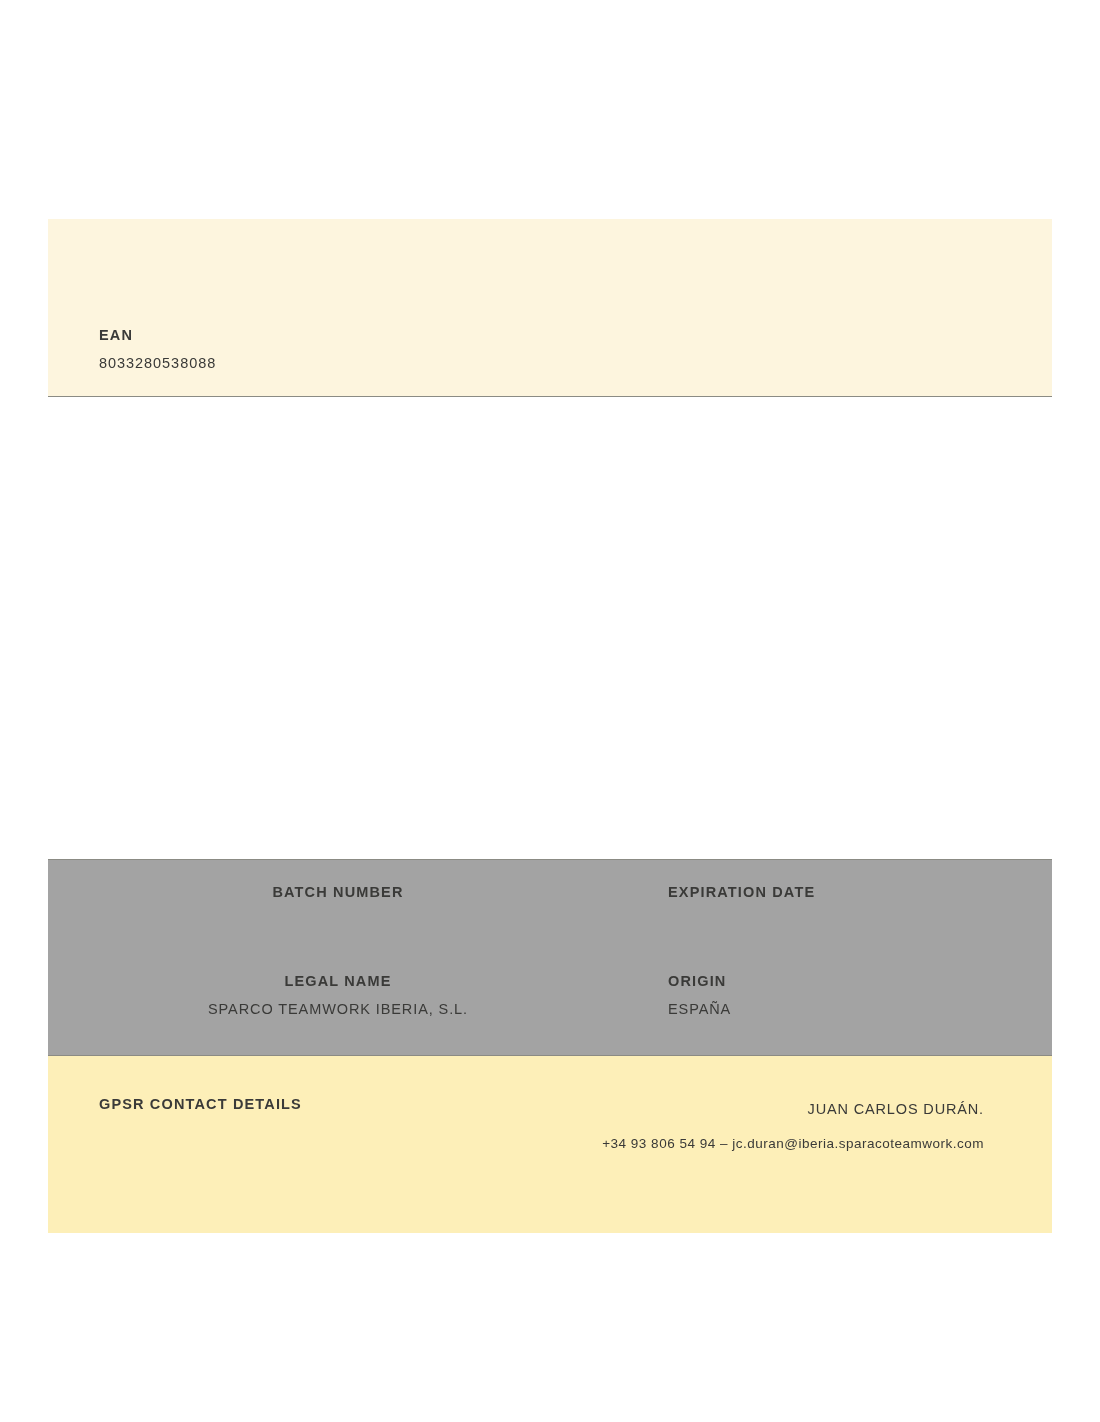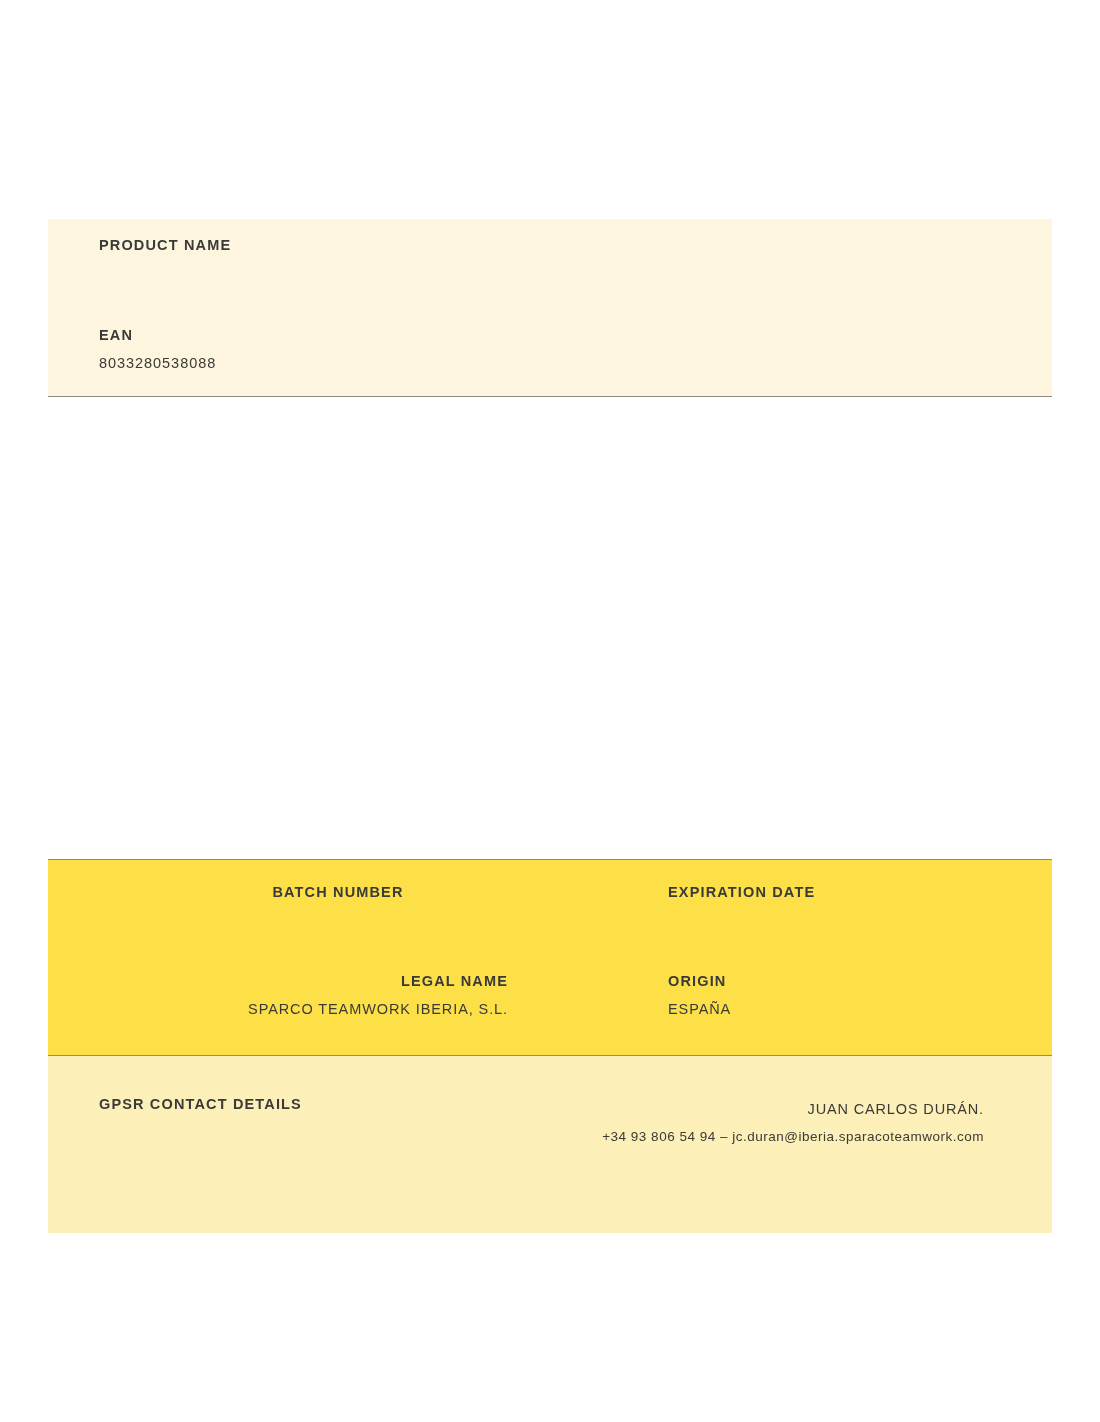--- a/index.html
+++ b/index.html
@@ -64,21 +64,21 @@
     background: #ffffff;
   }
 
   
   .mid-block {
     position: absolute;
     left: 48px;
     top: 859px;
     width: 1004px;
     height: 197px;
-    background: #fde047;
+    background: #a3a3a3;
     border-top: 1px solid #8b8b84;
     border-bottom: 1px solid #8b8b84;
     box-sizing: border-box;
   }
   .mid-col-left {
     position: absolute;
     left: 120px;
     top: 24px;
     width: 340px;
     text-align: center;
@@ -88,21 +88,21 @@
     left: 620px;
     top: 24px;
     width: 340px;
     text-align: left;
   }
   .mid-row2-left {
     position: absolute;
     left: 120px;
     top: 113px;
     width: 340px;
-    text-align: right;
+    text-align: center;
   }
   .mid-row2-right {
     position: absolute;
     left: 620px;
     top: 113px;
     width: 340px;
     text-align: left;
   }
   .mid-label {
     font-size: 14.5px;
@@ -147,30 +147,30 @@
   .gpsr-line {
     font-size: 14.5px;
     letter-spacing: 0.85px;
     color: #3a3a38;
     line-height: 28px;
     white-space: nowrap;
   }
   .gpsr-line.small {
     font-size: 13.5px;
     letter-spacing: 0.5px;
+    margin-top: 7px;
   }
 </style>
 </head>
 <body>
 
 <div class="page">
 
   <section class="top-block">
     <div class="field" id="product-name-field">
-      <div class="field-label">PRODUCT NAME</div>
     </div>
     <div class="field" id="ean-field">
       <div class="field-label">EAN</div>
       <div class="field-value">8033280538088</div>
     </div>
   </section>
 
   <div class="spacer-region"></div>
 
   <section class="mid-block">

